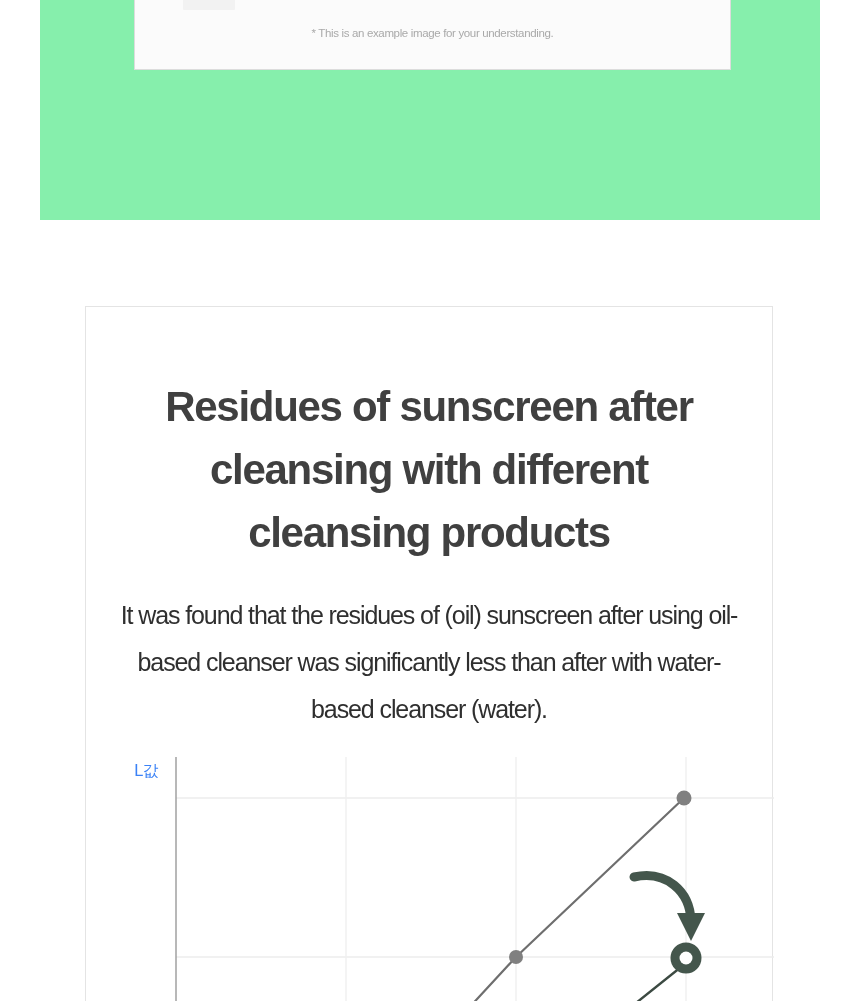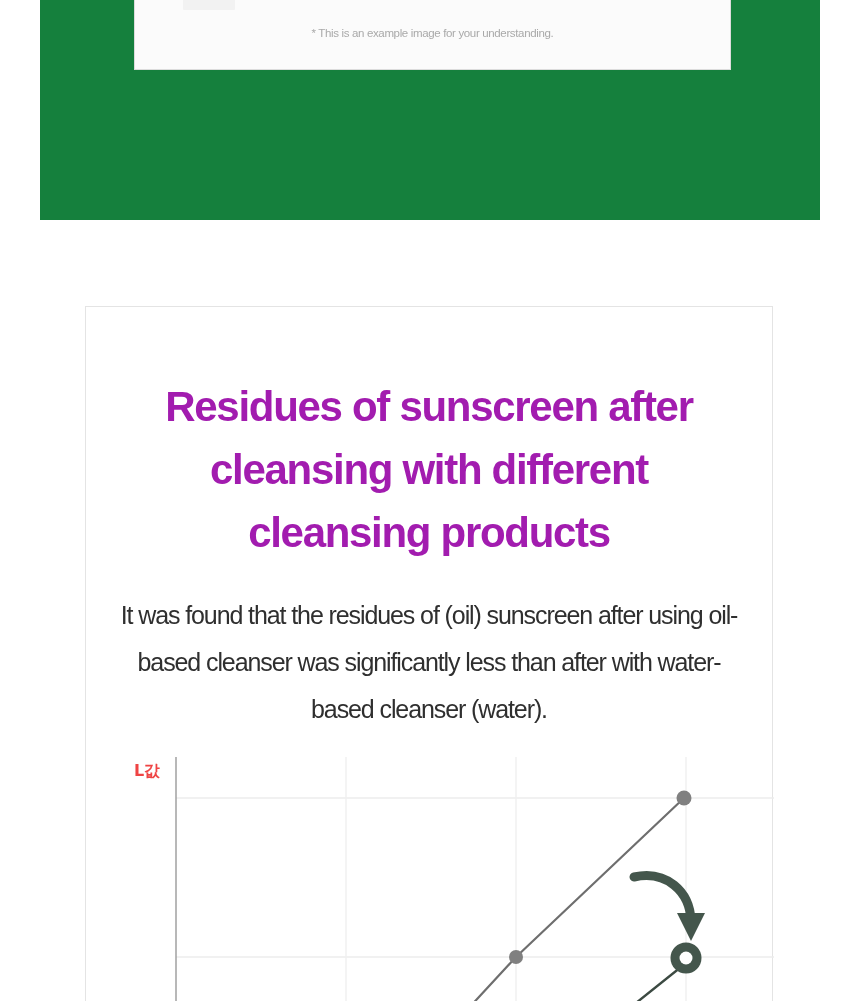--- a/index.html
+++ b/index.html
@@ -17,21 +17,21 @@
     -webkit-font-smoothing: antialiased;
   }
 
   
   .example-panel {
     position: absolute;
     left: 40px;
     top: 0;
     width: 780px;
     height: 220px;
-    background: #15803d;
+    background: #86efac;
   }
   .example-card {
     position: absolute;
     left: 94px;          
     top: -46px;          
     width: 597px;
     height: 116px;
     background: #fbfbfb;
     border: 1px solid #dcdcdc;
     box-sizing: border-box;
@@ -70,21 +70,21 @@
   }
 
   .headline {
     margin: 0;
     padding: 68px 40px 0 40px;
     text-align: center;
     font-size: 42px;
     line-height: 63px;
     font-weight: 700;
     letter-spacing: -1.3px;
-    color: #a21caf;
+    color: #404040;
     font-family: "Liberation Sans", "DejaVu Sans", sans-serif;
   }
 
   .bodytext {
     margin: 0;
     padding: 28px 26px 0 26px;
     text-align: center;
     font-size: 25px;
     line-height: 47px;
     font-weight: 400;
@@ -104,23 +104,22 @@
     position: absolute;
     left: 0;
     top: 0;
   }
   .axis-label {
     position: absolute;
     left: 48px;
     top: 10px;
     font-size: 16px;
     letter-spacing: -0.5px;
-    color: #ef4444;
+    color: #3b82f6;
     font-family: "DejaVu Sans", "Liberation Sans", sans-serif;
-    font-weight: bold;
   }
 </style>
 </head>
 <body>
 
 <div class="example-panel">
   <div class="example-card">
     <div class="example-card-ghost"></div>
     <div class="example-note">* This is an example image for your understanding.</div>
   </div>

